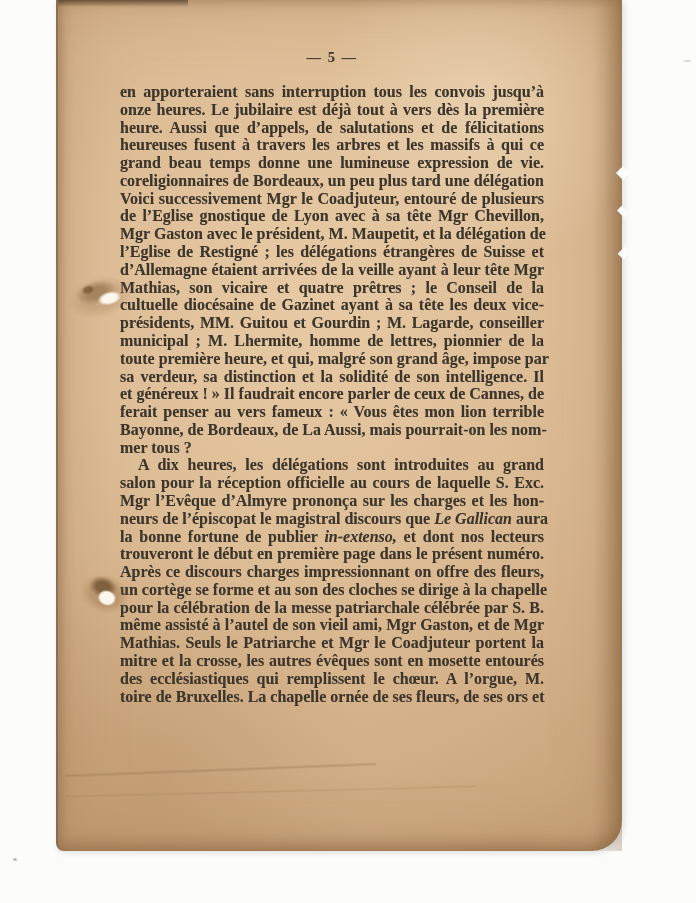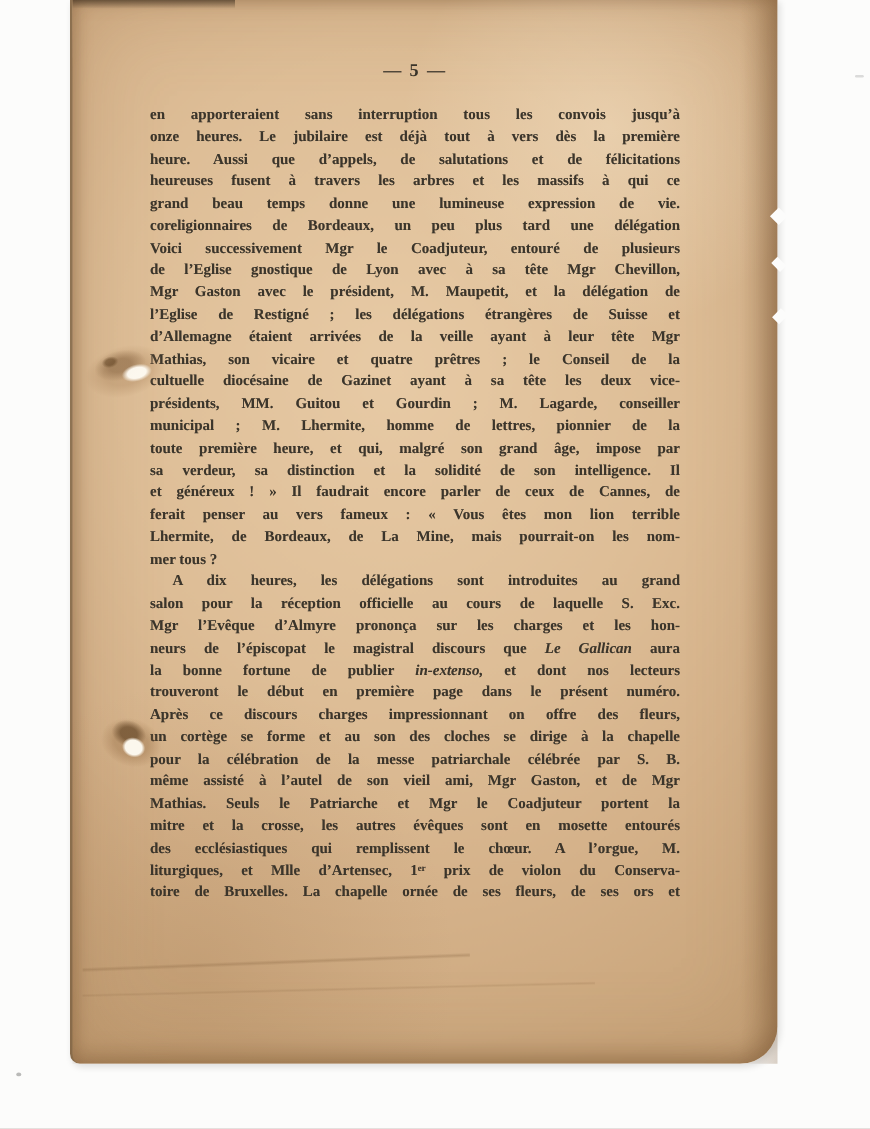--- a/index.html
+++ b/index.html
@@ -65,21 +65,21 @@
   .speck-tr { left:684px; top:60px; width:7px; height:2px; border-radius:2px; opacity:.5; }
   
   .page-number {
     position:absolute; top:49px; left:62px; width:424px;
     text-align:center;
     font-size:14.5px; font-weight:bold; letter-spacing:1.5px;
     color:#3a342a;
   }
   .body-text {
     position:absolute; top:83px; left:62px; width:424px;
-    font-size:12px; font-weight:bold; line-height:17.78px;
+    font-size:16px; font-weight:bold; line-height:17.78px;
     color:#3b352b;
     text-shadow:0 0 .4px rgba(59,53,43,.35);
   }
   .line { white-space:nowrap; text-align:justify; text-align-last:justify; }
   .line.para-last-short { text-align-last:left; }
   .para-indent-first .line:first-child { text-indent:18px; }
   .line i { }
 </style>
 </head>
 <body>
@@ -106,38 +106,37 @@
       <div class="line">l’Eglise de Restigné ; les délégations étrangères de Suisse et</div>
       <div class="line">d’Allemagne étaient arrivées de la veille ayant à leur tête Mgr</div>
       <div class="line">Mathias, son vicaire et quatre prêtres ; le Conseil de la</div>
       <div class="line">cultuelle diocésaine de Gazinet ayant à sa tête les deux vice-</div>
       <div class="line">présidents, MM. Guitou et Gourdin ; M. Lagarde, conseiller</div>
       <div class="line">municipal ; M. Lhermite, homme de lettres, pionnier de la</div>
       <div class="line">toute première heure, et qui, malgré son grand âge, impose par</div>
       <div class="line">sa verdeur, sa distinction et la solidité de son intelligence. Il</div>
       <div class="line">et généreux ! » Il faudrait encore parler de ceux de Cannes, de</div>
       <div class="line">ferait penser au vers fameux : « Vous êtes mon lion terrible</div>
-      <div class="line">Lhermite, de Bordeaux, de La Mine, mais pourrait-on les nom-</div>
+      <div class="line">Bayonne, de Bordeaux, de La Aussi, mais pourrait-on les nom-</div>
       <div class="line para-last-short">mer tous ?</div>
     </div>
     <div class="paragraph para-indent-first">
       <div class="line">A dix heures, les délégations sont introduites au grand</div>
       <div class="line">salon pour la réception officielle au cours de laquelle S. Exc.</div>
       <div class="line">Mgr l’Evêque d’Almyre prononça sur les charges et les hon-</div>
       <div class="line">neurs de l’épiscopat le magistral discours que <i>Le Gallican</i> aura</div>
       <div class="line">la bonne fortune de publier <i>in-extenso,</i> et dont nos lecteurs</div>
       <div class="line">trouveront le début en première page dans le présent numéro.</div>
       <div class="line">Après ce discours charges impressionnant on offre des fleurs,</div>
       <div class="line">un cortège se forme et au son des cloches se dirige à la chapelle</div>
       <div class="line">pour la célébration de la messe patriarchale célébrée par S. B.</div>
       <div class="line">même assisté à l’autel de son vieil ami, Mgr Gaston, et de Mgr</div>
       <div class="line">Mathias. Seuls le Patriarche et Mgr le Coadjuteur portent la</div>
       <div class="line">mitre et la crosse, les autres évêques sont en mosette entourés</div>
       <div class="line">des ecclésiastiques qui remplissent le chœur. A l’orgue, M.</div>
-      <div class="line">liturgiques, et Mlle d’Artensec, 1ᵉʳ prix de violon du Conserva-</div>
       <div class="line">toire de Bruxelles. La chapelle ornée de ses fleurs, de ses ors et</div>
     </div>
   </div>
 
   <div class="tear"></div>
   <div class="hole"></div>
   <div class="crease crease-1"></div>
   <div class="crease crease-2"></div>
   <div class="notch notch-1"></div>
   <div class="notch notch-2"></div>

